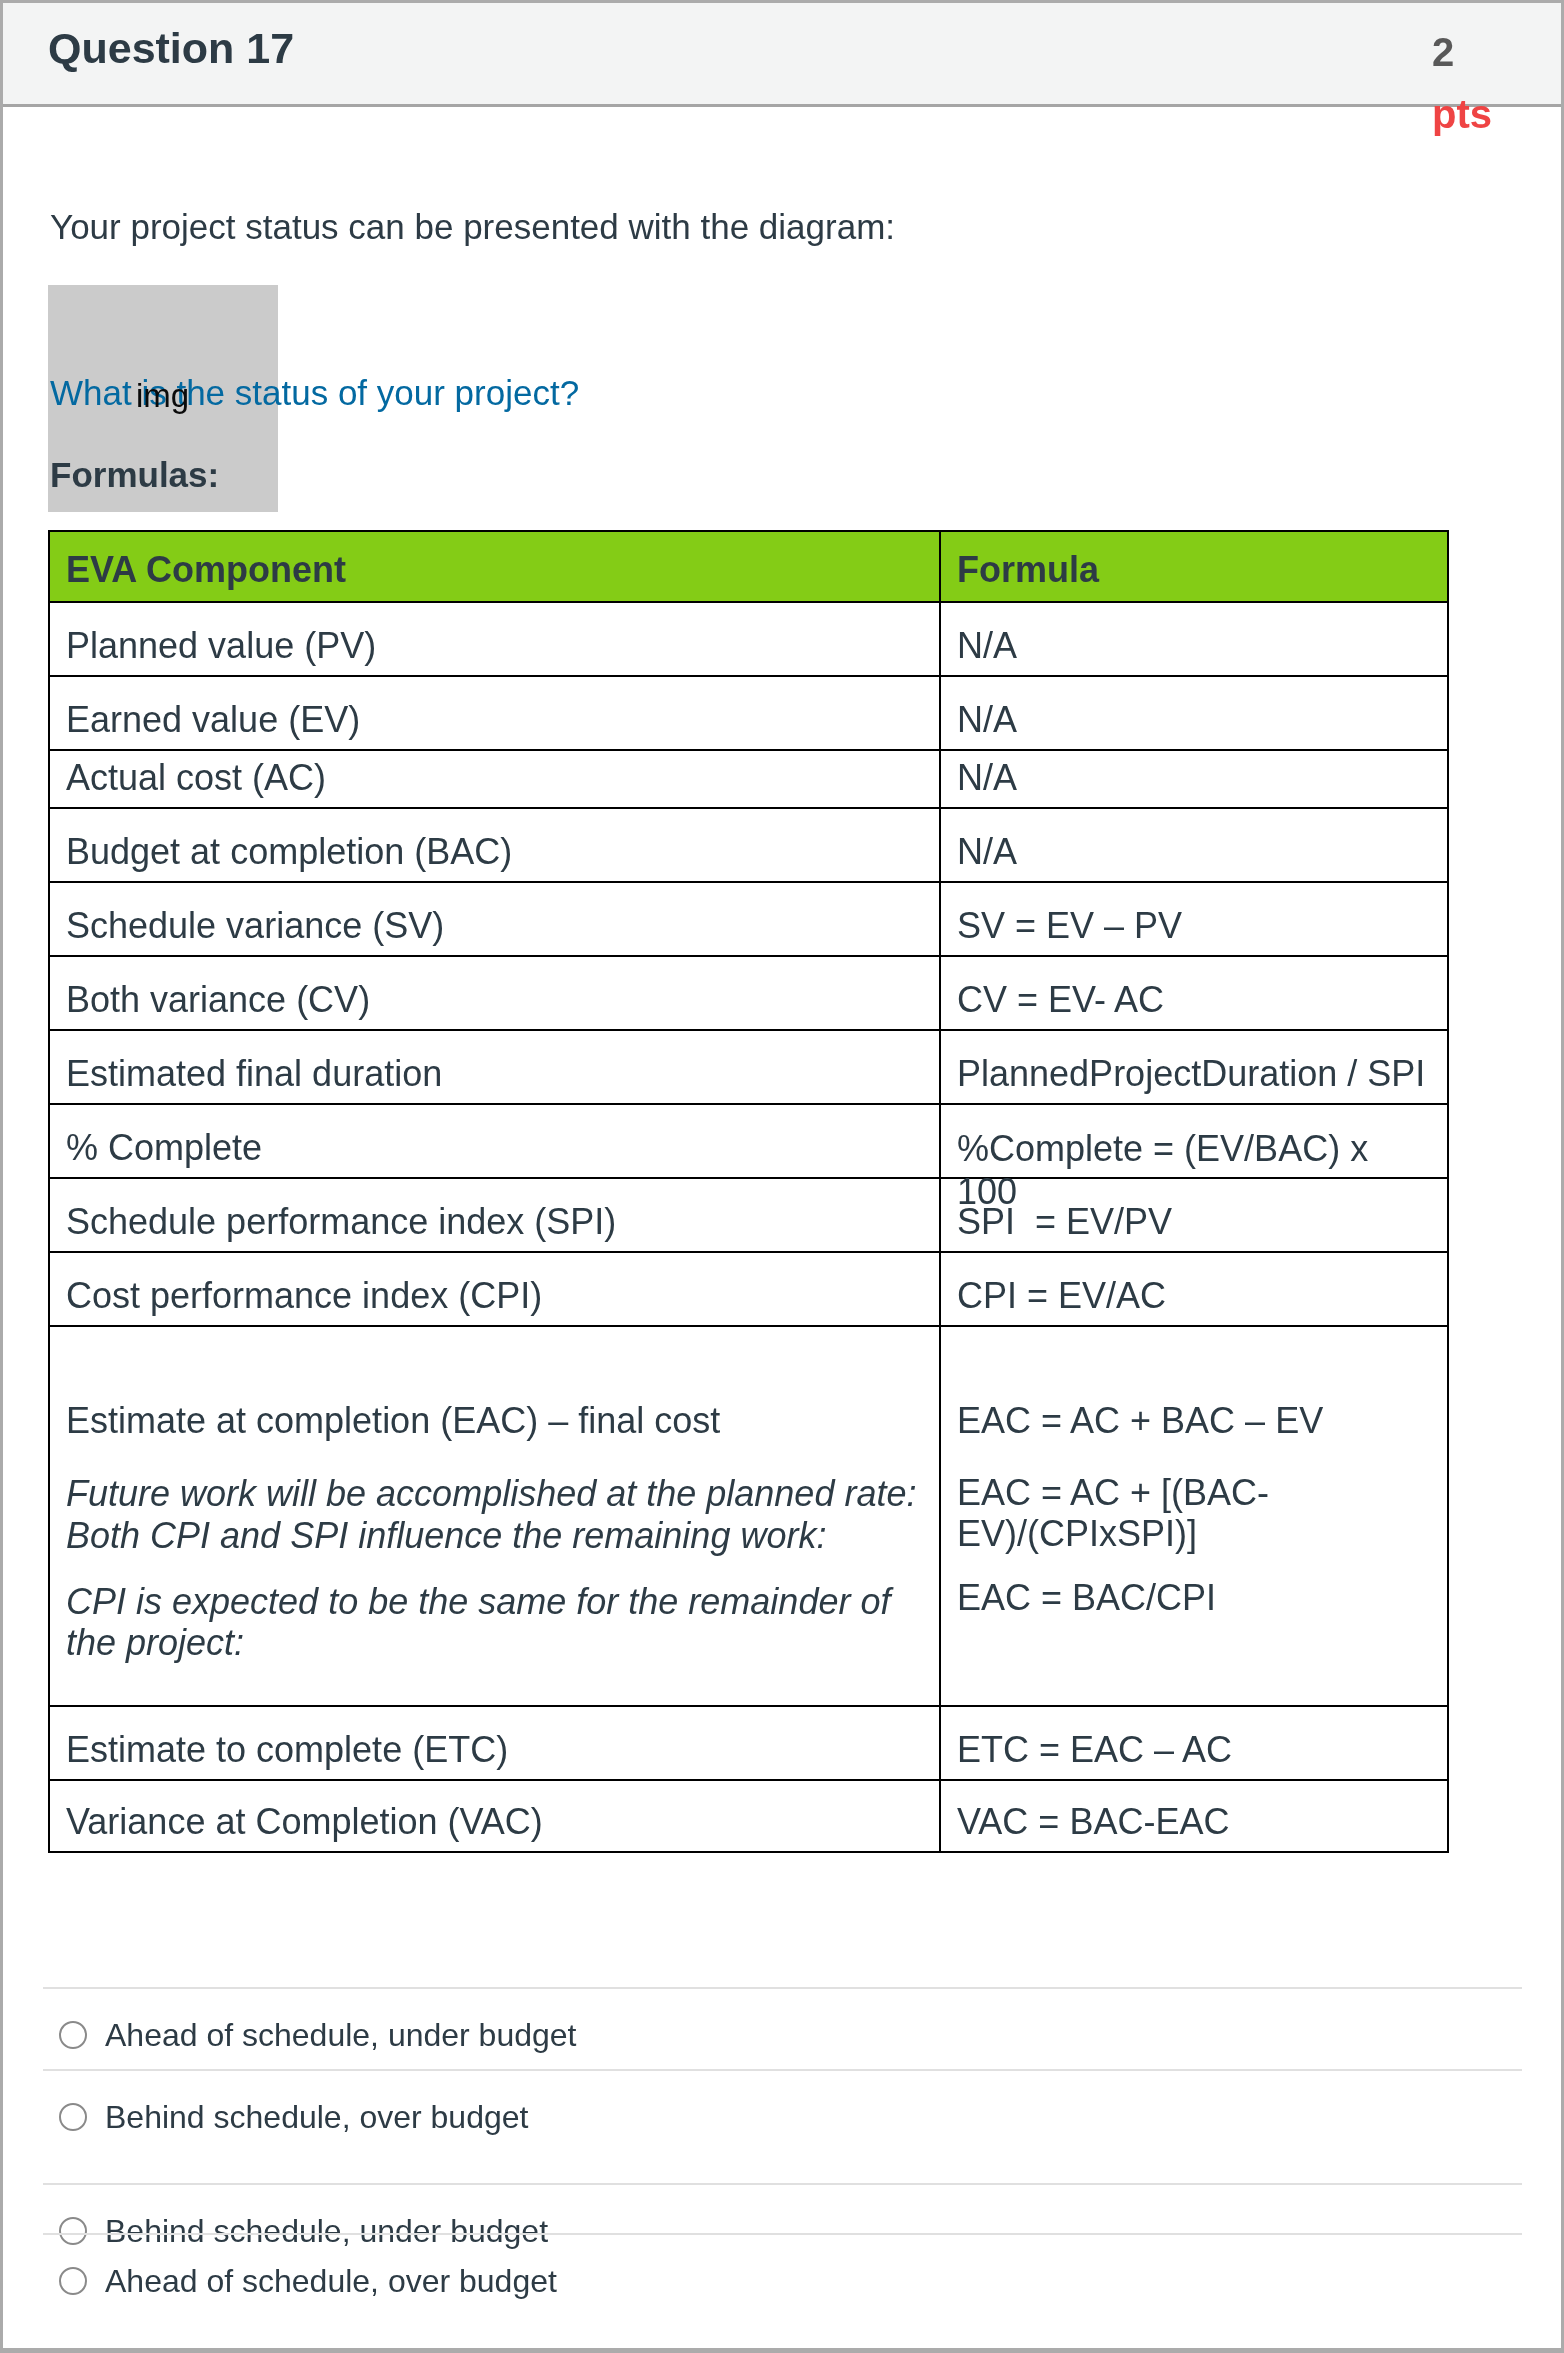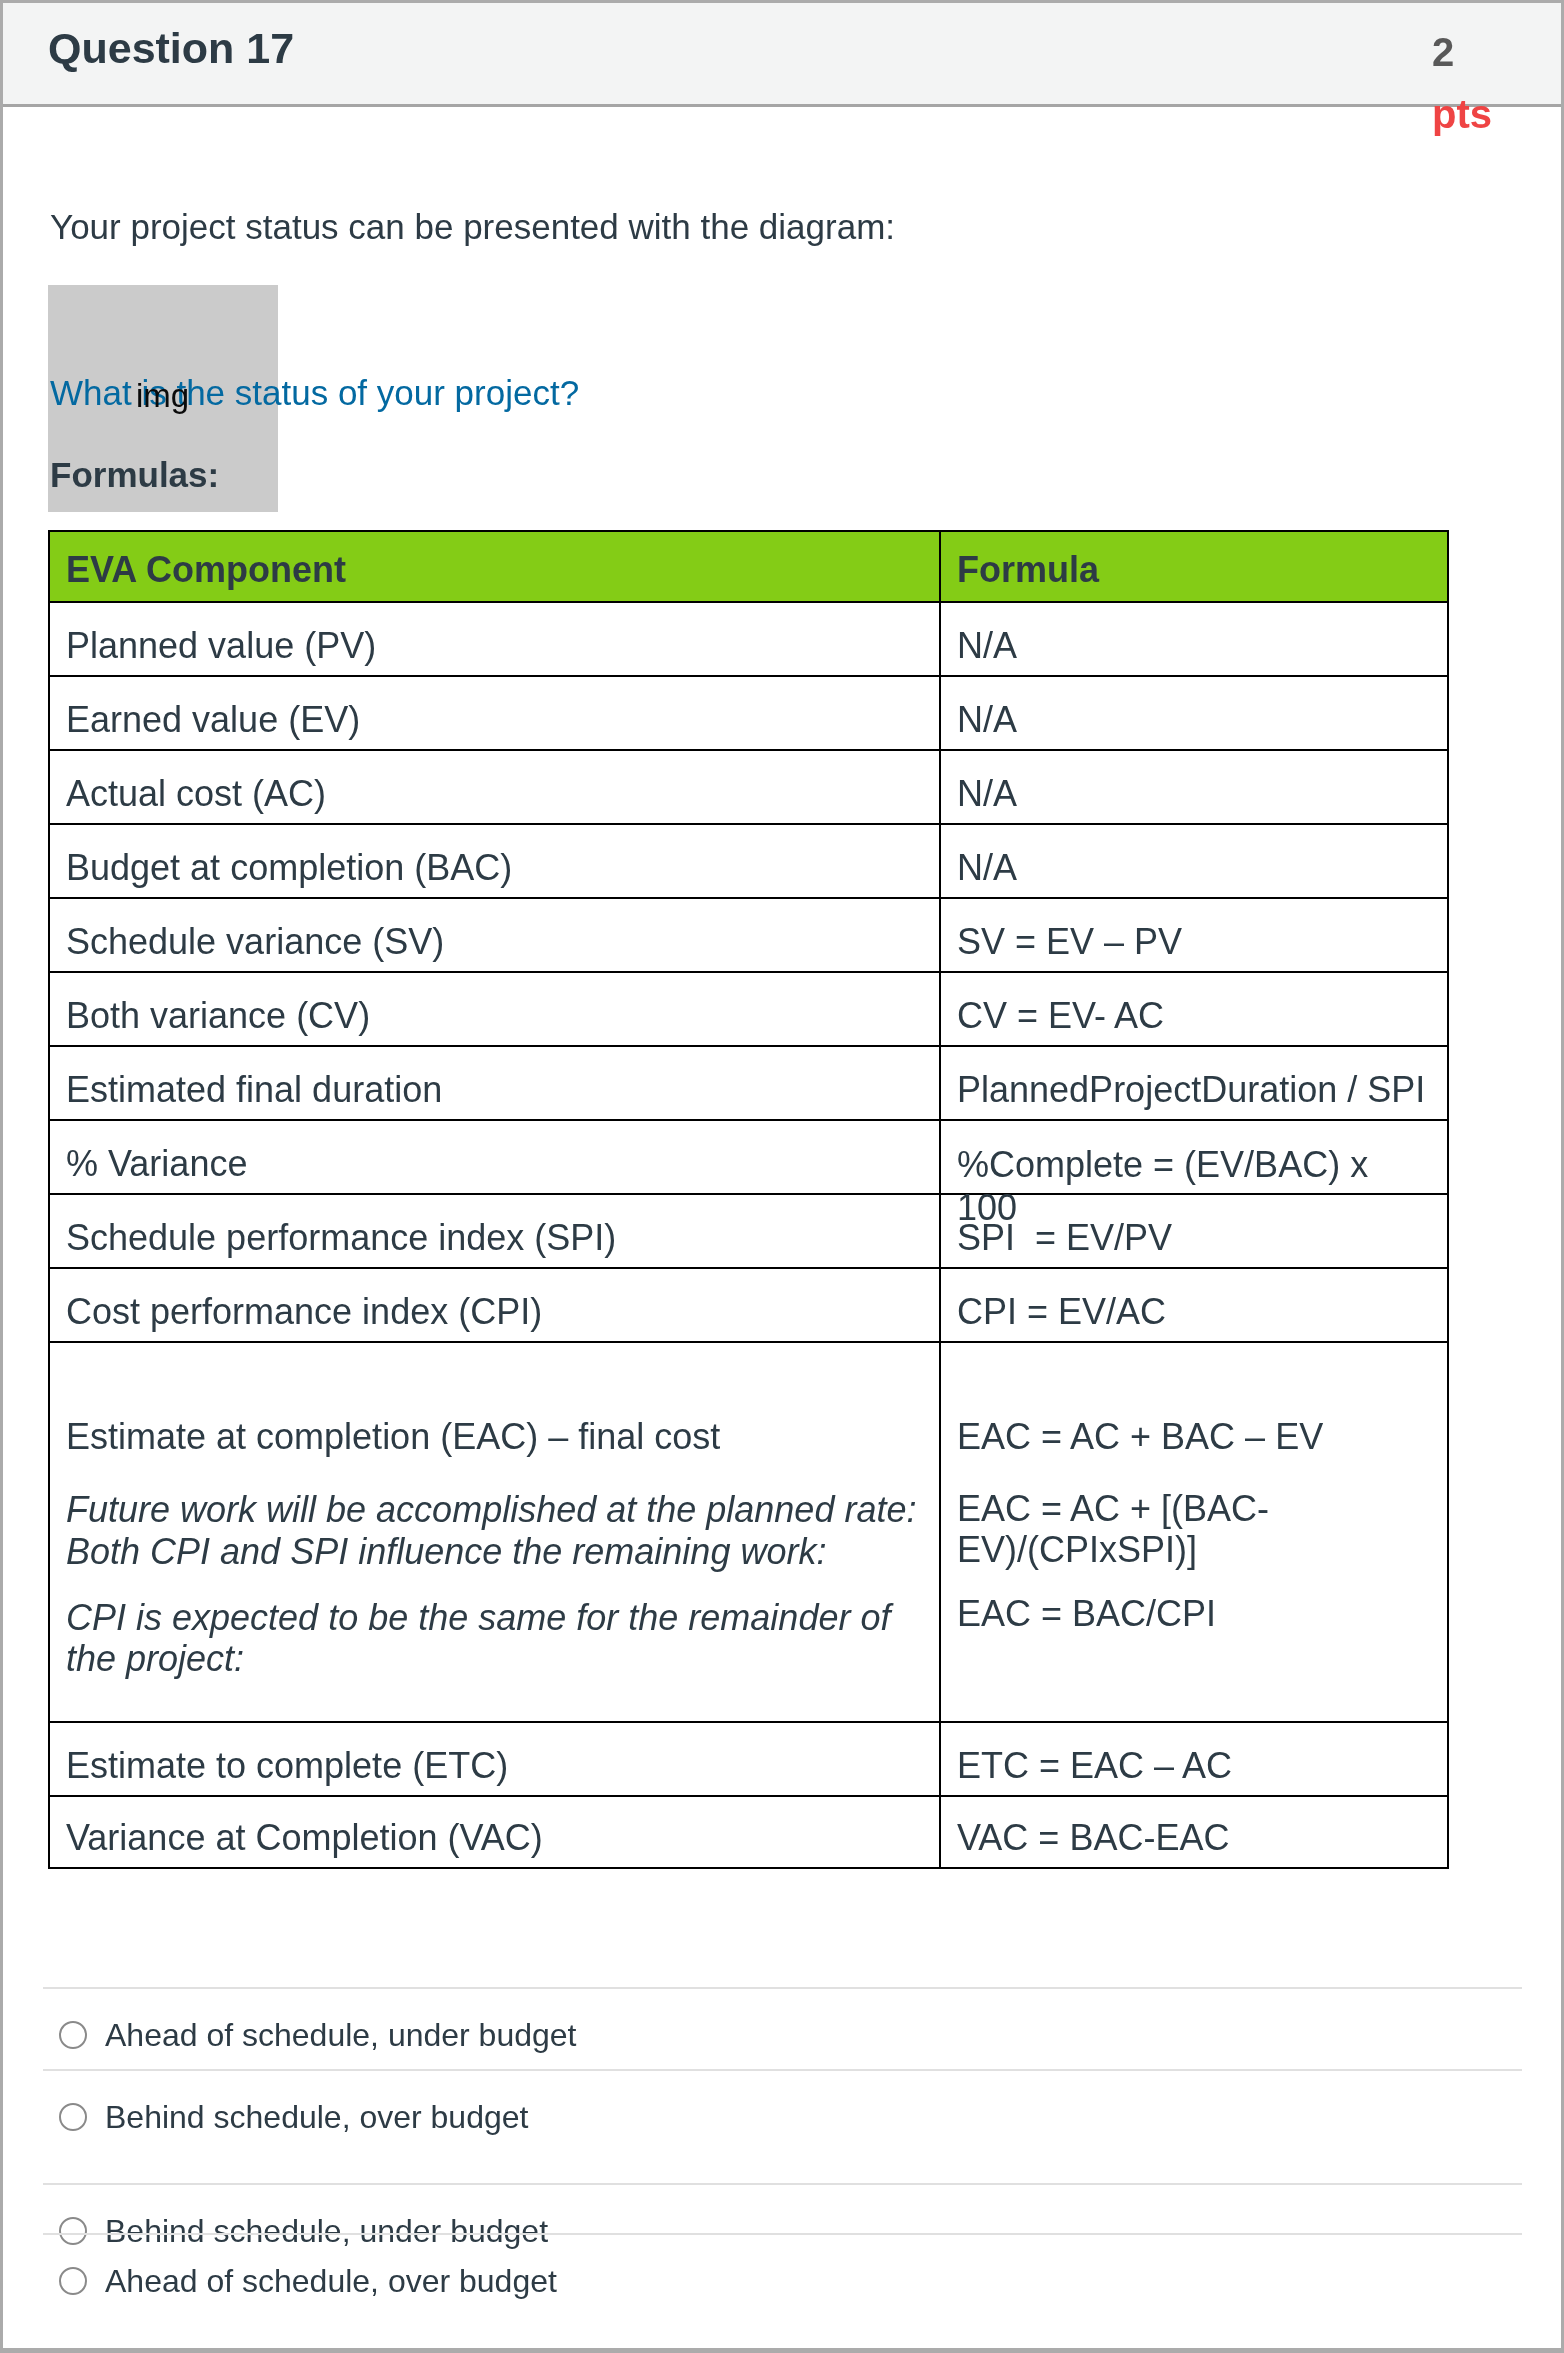--- a/index.html
+++ b/index.html
@@ -79,42 +79,42 @@
       <th>Formula</th>
     </tr>
     <tr style="height:74px">
       <td>Planned value (PV)</td>
       <td class="fx">N/A</td>
     </tr>
     <tr style="height:74px">
       <td>Earned value (EV)</td>
       <td class="fx">N/A</td>
     </tr>
-    <tr style="height:74px">
+    <tr style="height:58px">
       <td>Actual cost (AC)</td>
       <td class="fx">N/A</td>
     </tr>
     <tr style="height:74px">
       <td>Budget at completion (BAC)</td>
       <td class="fx">N/A</td>
     </tr>
     <tr style="height:74px">
       <td>Schedule variance (SV)</td>
       <td class="fx">SV = EV – PV</td>
     </tr>
     <tr style="height:74px">
       <td>Both variance (CV)</td>
       <td class="fx">CV = EV- AC</td>
     </tr>
     <tr style="height:74px">
       <td>Estimated final duration</td>
       <td class="fx">PlannedProjectDuration / SPI</td>
     </tr>
     <tr style="height:74px">
-      <td>% Variance</td>
+      <td>% Complete</td>
       <td class="pc">
         <div class="spill">
           <div>%Complete = (EV/BAC) x</div>
           <div>100</div>
         </div>
       </td>
     </tr>
     <tr style="height:74px">
       <td>Schedule performance index (SPI)</td>
       <td class="fx">SPI  = EV/PV</td>

